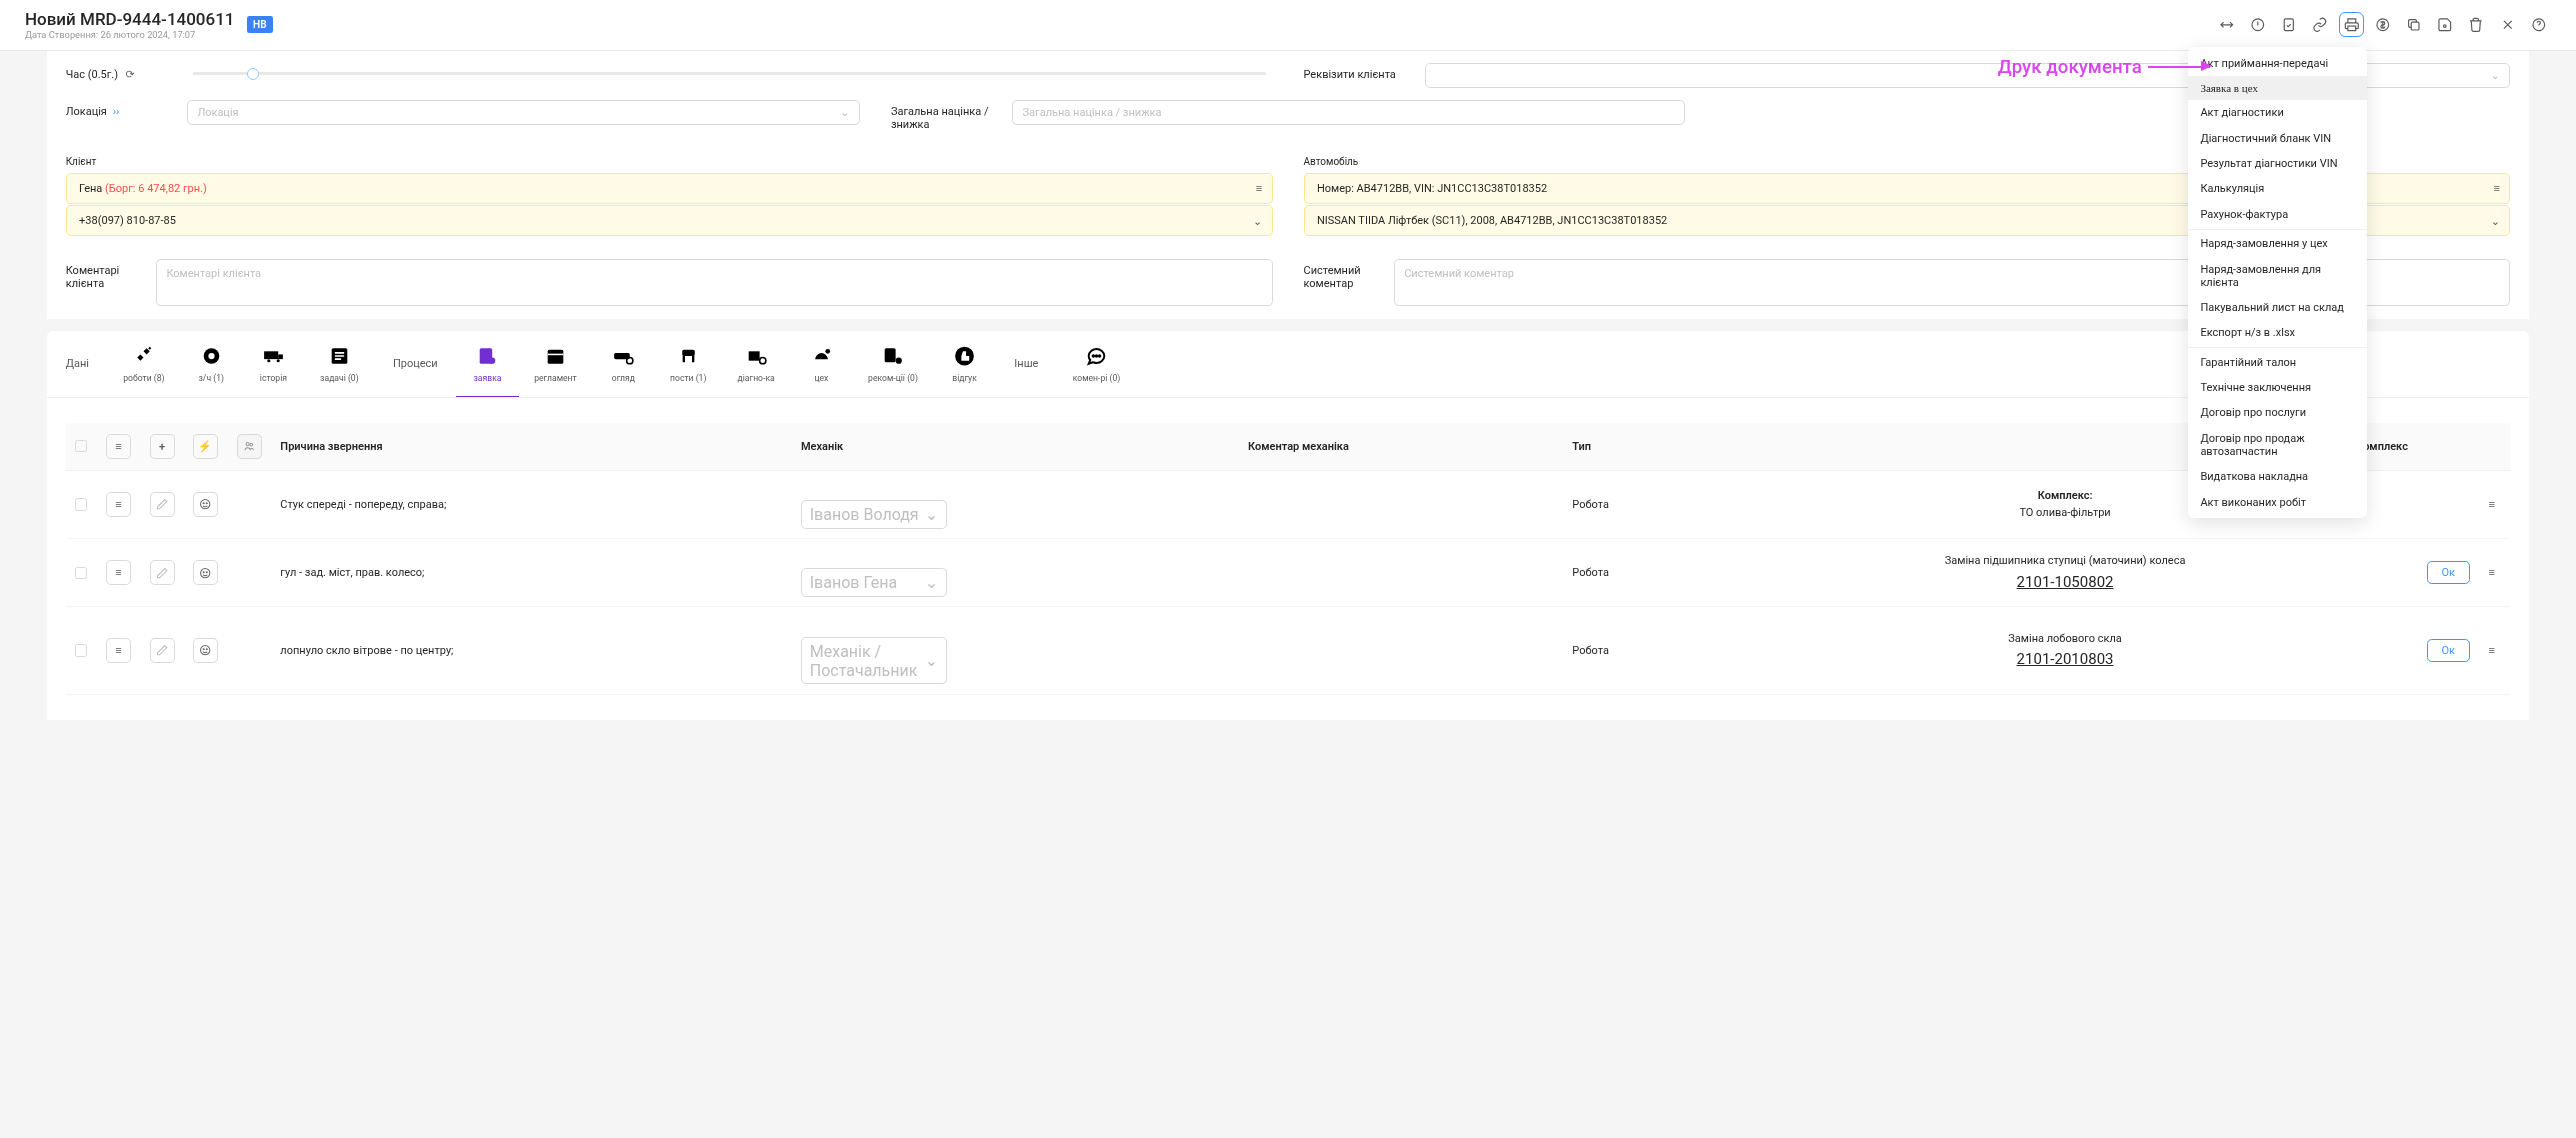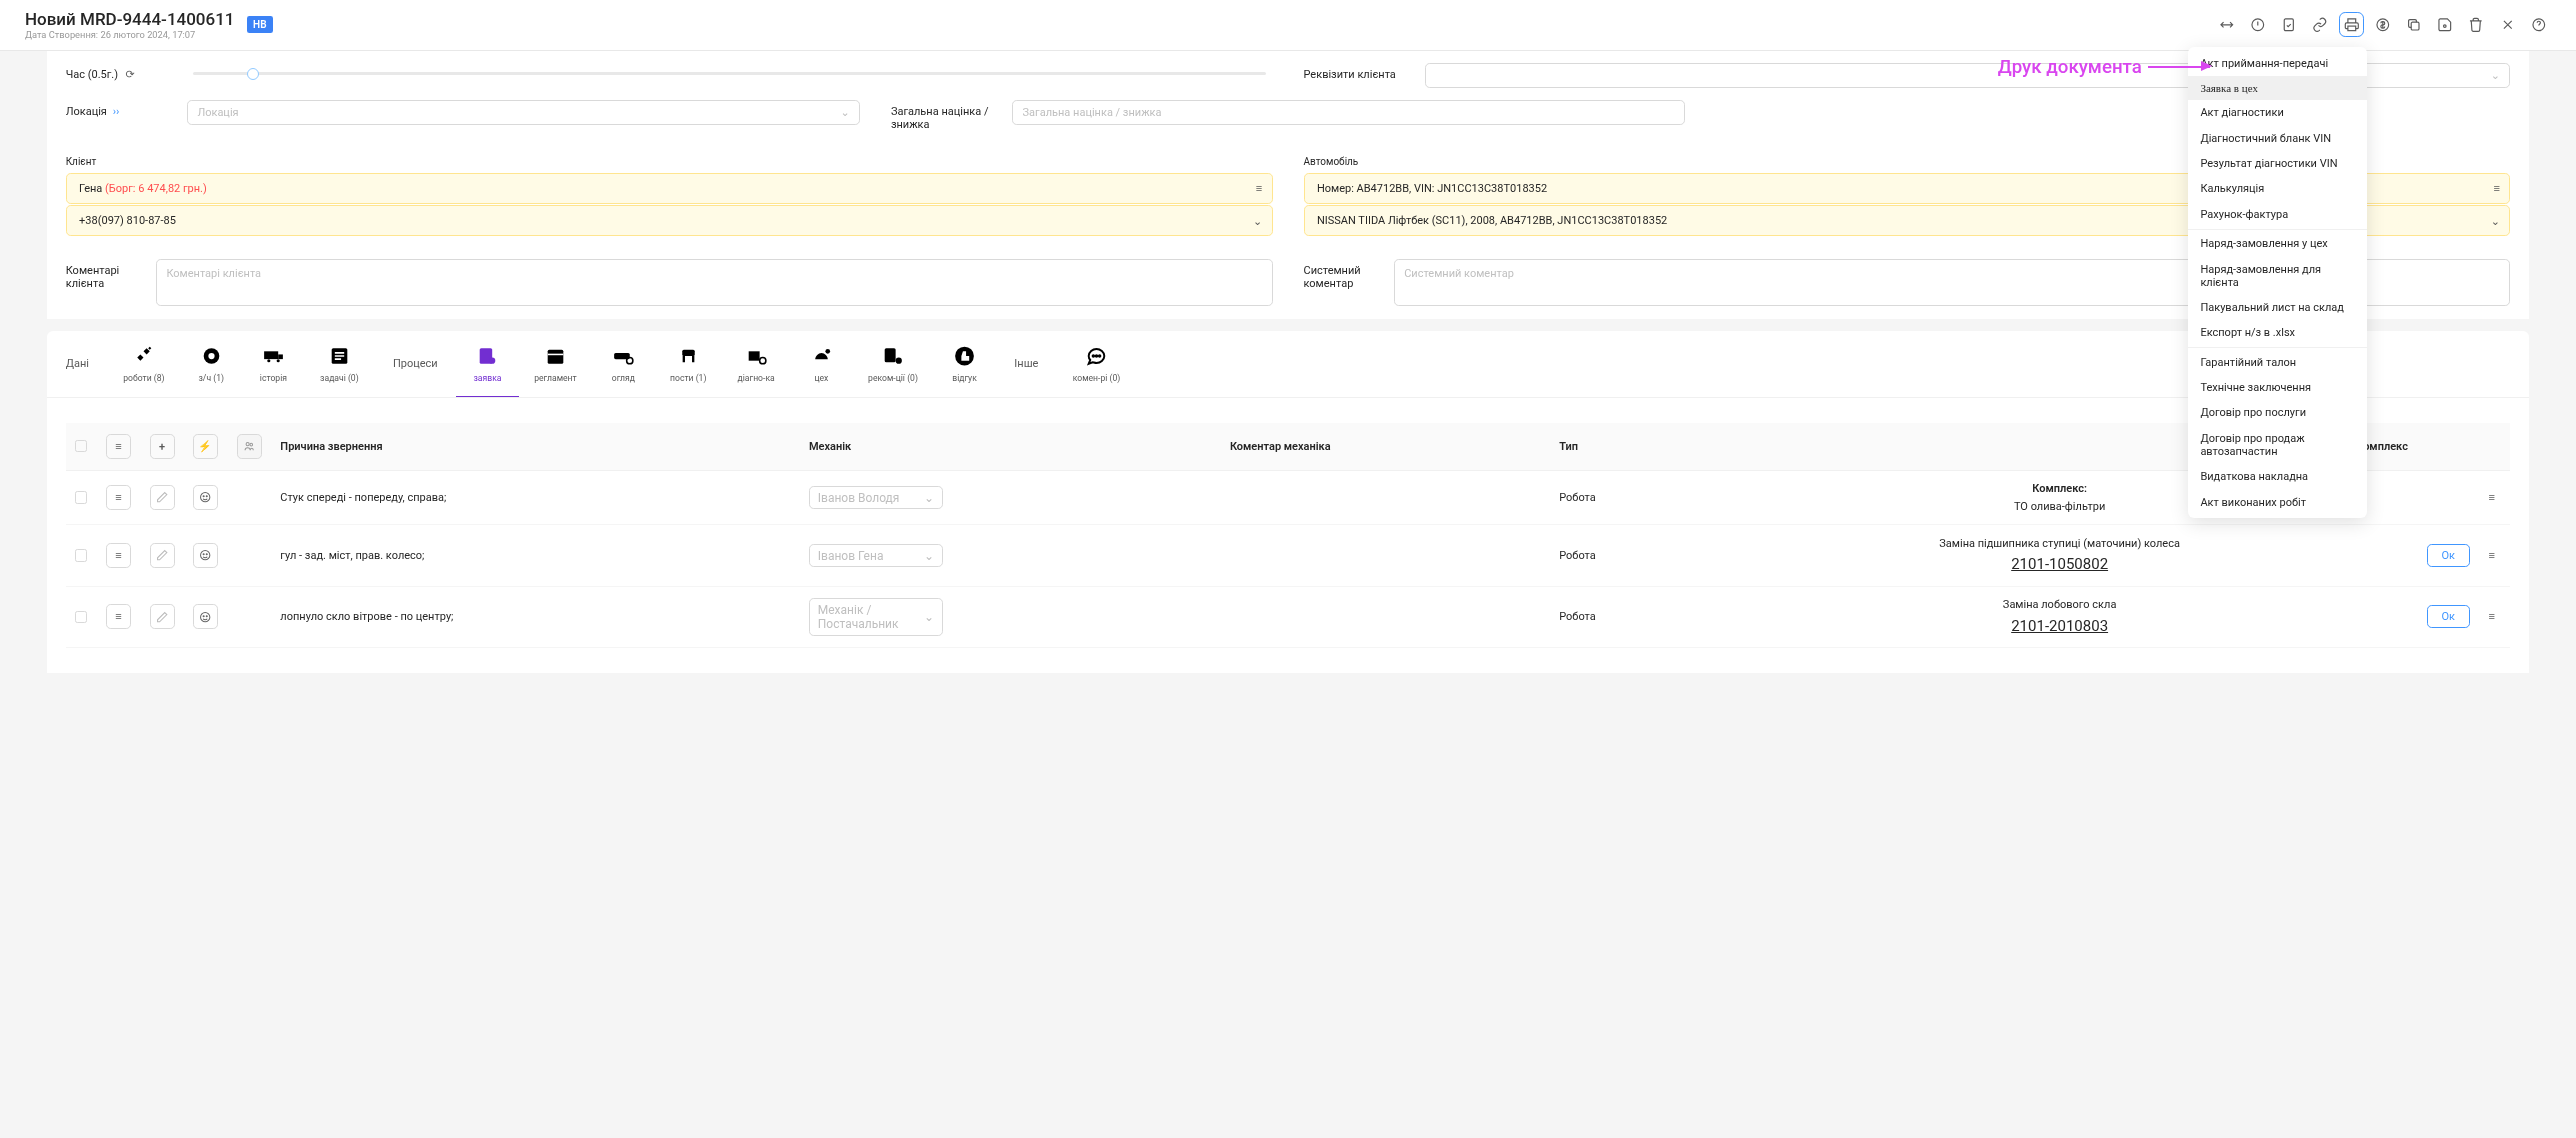--- a/index.html
+++ b/index.html
@@ -167,26 +167,27 @@
     .checkbox {
       width: 12.4px; height: 12.4px;
       border: 1.2px solid #d9d9d9;
       border-radius: 2.3px;
       cursor: pointer;
     }
     .mech-select {
       border: 0.8px solid #d9d9d9;
       border-radius: 4.7px;
       padding: 3.9px 7.8px;
-      font-size: 12px;
+      font-size: 16px;
       color: #bfbfbf;
       display: flex;
       justify-content: space-between;
-      width: 134px;
+      width: 146px;
       align-items: center;
+      margin-top: 20px;
     }
     .work-col { text-align: center; line-height: 1.6; }
     .work-title { font-weight: 600; }
     .work-link { text-decoration: underline; color: #262626; font-size: 15px; }
     .ok-btn {
       border: 1.2px solid #4096ff;
       color: #4096ff;
       background: #fff;
       padding: 3.9px 14px;
       border-radius: 4.7px;

